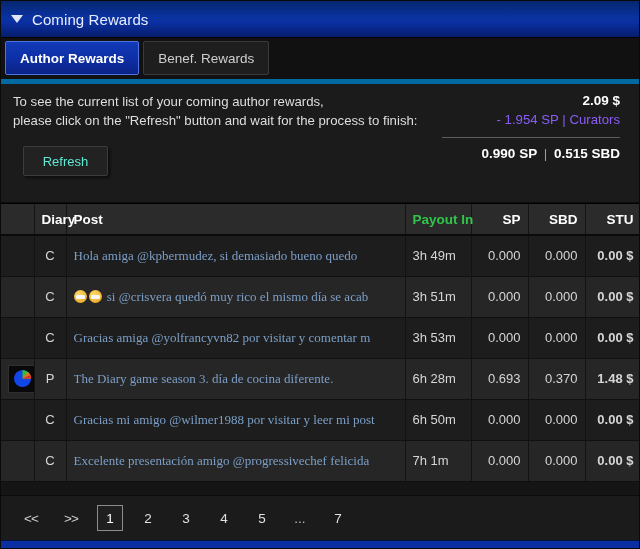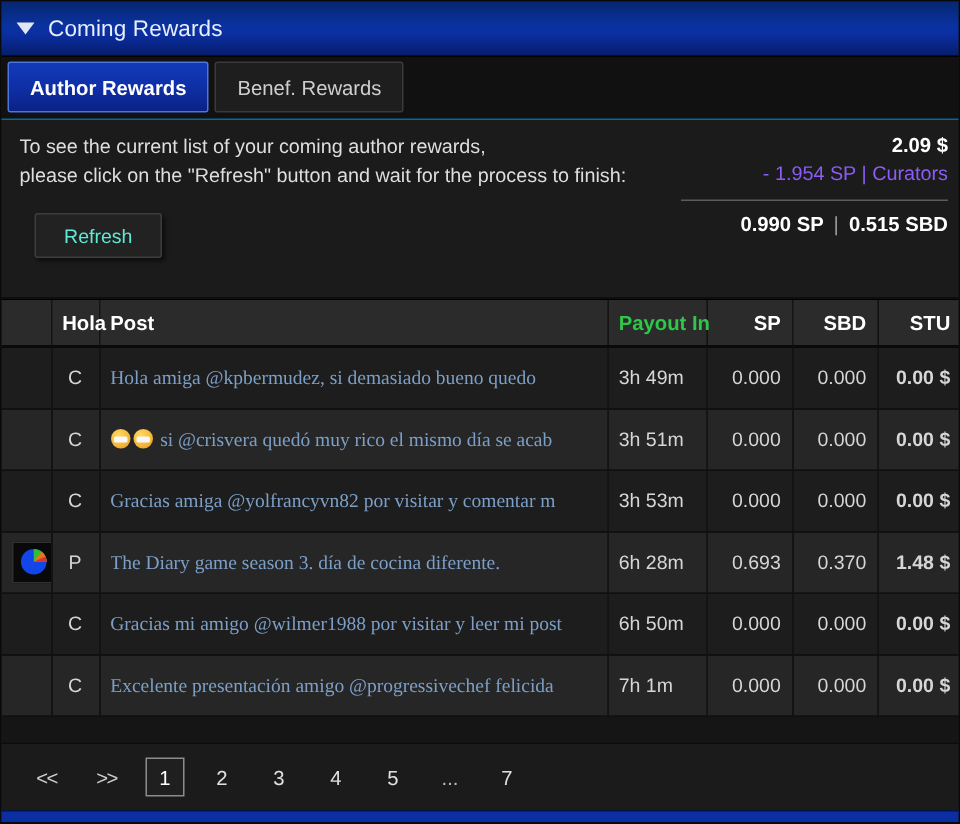--- a/index.html
+++ b/index.html
@@ -41,21 +41,21 @@
   }
 
   
   .tabbar {
     flex: 0 0 42px;
     background: #111;
     display: flex;
     align-items: center;
     padding: 3px 4px 4px 4px;
     gap: 4px;
-    border-bottom: 1px solid #0369a1;
+    border-bottom: 5px solid #0369a1;
   }
   .tab {
     height: 34px;
     display: flex; align-items: center; justify-content: center;
     padding: 0 14px;
     font-size: 13.5px;
     color: #cfcfcf;
     background: #1e1e1e;
     border: 1px solid #3a3a3a;
     border-radius: 2px;
@@ -103,21 +103,21 @@
     border: 1px solid #3d3d3d;
     border-radius: 2px;
     color: #5eead4;
     font-size: 13px;
     display: flex; align-items: center; justify-content: center;
     cursor: pointer;
     box-shadow: 2px 2px 3px rgba(0,0,0,.55);
   }
   .summary-right {
     position: absolute;
-    right: 7px; top: 7px;
+    right: 19px; top: 7px;
     width: 300px;
     text-align: right;
   }
   .sr-total {
     color: #ffffff; font-size: 13.5px; font-weight: bold;
     line-height: 19px;
   }
   .sr-sub {
     color: #8b5cf6; font-size: 13.2px; line-height: 19px;
   }
@@ -298,21 +298,21 @@
         <col style="width:32px">
         <col style="width:339px">
         <col style="width:66px">
         <col style="width:57px">
         <col style="width:57px">
         <col style="width:56px">
       </colgroup>
       <thead>
         <tr>
           <th class="l"></th>
-          <th class="l">Hola</th>
+          <th class="l">Diary</th>
           <th class="l">Post</th>
           <th class="sorted">Payout In</th>
           <th>SP</th>
           <th>SBD</th>
           <th>STU</th>
         </tr>
       </thead>
       <tbody>
 
         <tr class="row-a">

